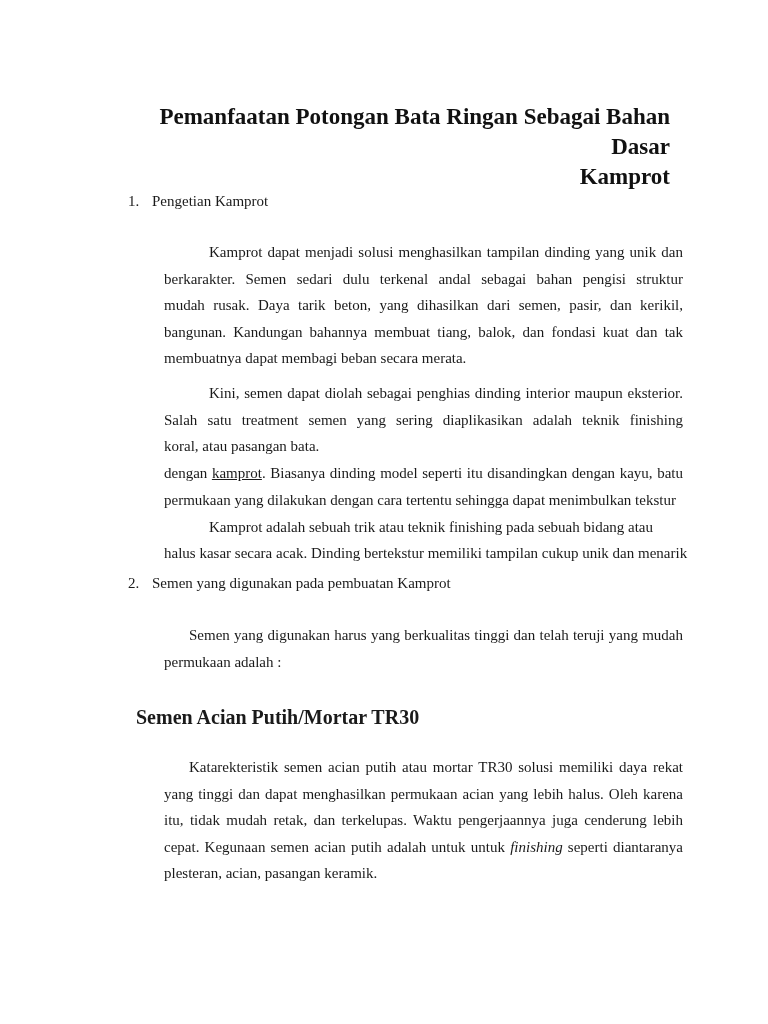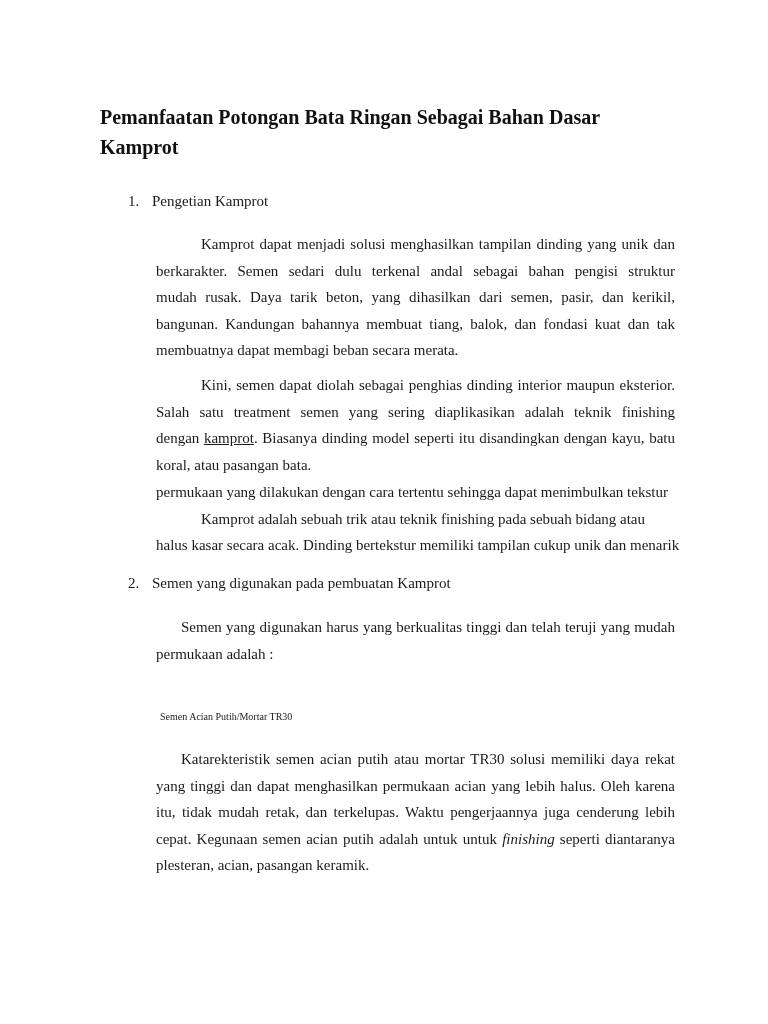--- a/index.html
+++ b/index.html
@@ -19,23 +19,23 @@
       position: absolute;
       left: 0; top: 0;
       width: 768px; height: 1024px;
       background: #ffffff;
     }
     .title {
       position: absolute;
       left: 100px;
       width: 570px;
       top: 102px;
-      text-align: left;
+      text-align: right;
       font-weight: bold;
-      font-size: 20px;
+      font-size: 23px;
       line-height: 30px;
       margin: 0;
       color: #111;
     }
     .heading {
       position: absolute;
       left: 128px;
       font-size: 15px;
       line-height: 20px;
       white-space: nowrap;
@@ -44,41 +44,41 @@
       display: inline-block;
       width: 24px;
     }
     .para {
       position: absolute;
       left: 152px;
       width: 519px;
       font-size: 15px;
       line-height: 26.6px;
       text-align: justify;
-      margin: 4px;
+      margin: 12px;
     }
     .para .line {
       display: block;
       text-align: justify;
       text-align-last: justify;
       white-space: nowrap;
       overflow: visible;
     }
     .para .line.last {
       text-align-last: left;
     }
     .indent45 { padding-left: 45px; }
     .indent25 { padding-left: 25px; }
     .underline { text-decoration: underline; }
     .subheading {
       position: absolute;
-      left: 160px;
+      left: 136px;
       top: 707px;
-      font-size: 10px;
-      font-weight: normal;
+      font-size: 20px;
+      font-weight: bold;
       line-height: 20px;
     }
   </style>
 </head>
 <body>
 
 <div class="page">
 
   <h1 class="title">
     <span>Pemanfaatan Potongan Bata Ringan Sebagai Bahan Dasar</span><br>
@@ -93,22 +93,22 @@
     <span class="line indent45">Kamprot dapat menjadi solusi menghasilkan tampilan dinding yang unik dan</span>
     <span class="line">berkarakter. Semen sedari dulu terkenal andal sebagai bahan pengisi struktur</span>
     <span class="line">mudah rusak. Daya tarik beton, yang dihasilkan dari semen, pasir, dan kerikil,</span>
     <span class="line">bangunan. Kandungan bahannya membuat tiang, balok, dan fondasi kuat dan tak</span>
     <span class="line last">membuatnya dapat membagi beban secara merata.</span>
   </div>
 
   <div class="para" style="top:368px;">
     <span class="line indent45">Kini, semen dapat diolah sebagai penghias dinding interior maupun eksterior.</span>
     <span class="line">Salah satu treatment semen yang sering diaplikasikan adalah teknik finishing</span>
+    <span class="line last">koral, atau pasangan bata.</span>
     <span class="line"><span>dengan </span><span class="underline">kamprot</span><span>. Biasanya dinding model seperti itu disandingkan dengan kayu, batu</span></span>
-    <span class="line last">koral, atau pasangan bata.</span>
   </div>
 
   <div class="para" style="top:475px;">
     <span class="line last">permukaan yang dilakukan dengan cara tertentu sehingga dapat menimbulkan tekstur</span>
     <span class="line last indent45">Kamprot adalah sebuah trik atau teknik finishing pada sebuah bidang atau</span>
     <span class="line last">halus kasar secara acak. Dinding bertekstur memiliki tampilan cukup unik dan menarik</span>
   </div>
 
   <div class="heading" style="top:573px;">
     <span class="num">2.</span><span>Semen yang digunakan pada pembuatan Kamprot</span>

